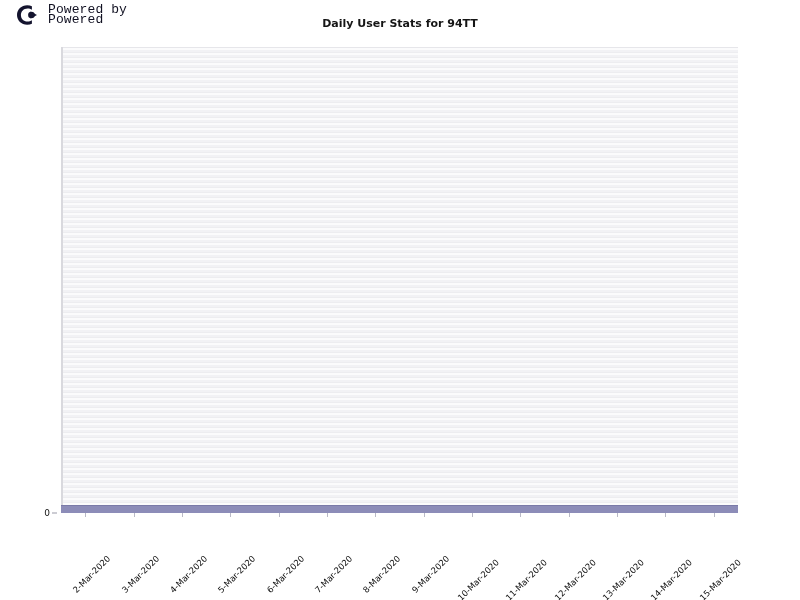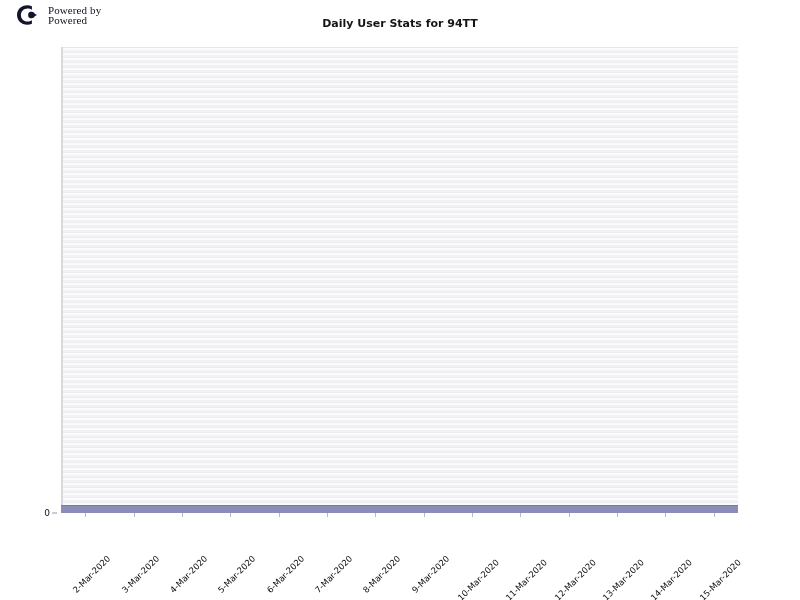--- a/index.html
+++ b/index.html
@@ -25,24 +25,24 @@
     align-items: flex-start;
     gap: 8px;
   }
   #brand-logo {
     width: 26px;
     height: 22px;
     flex: 0 0 auto;
     display: block;
   }
   #brand-text {
-    font-size: 11px;
+    font-size: 13px;
     line-height: 10px;
     color: #111122;
-    font-family: Liberation Serif, serif;
+    font-family: Liberation Mono, monospace;
     letter-spacing: 0.1px;
     padding-top: 1px;
     white-space: pre-line;
   }
 
   
   #chart-title {
     position: absolute;
     left: 0;
     top: 17px;

